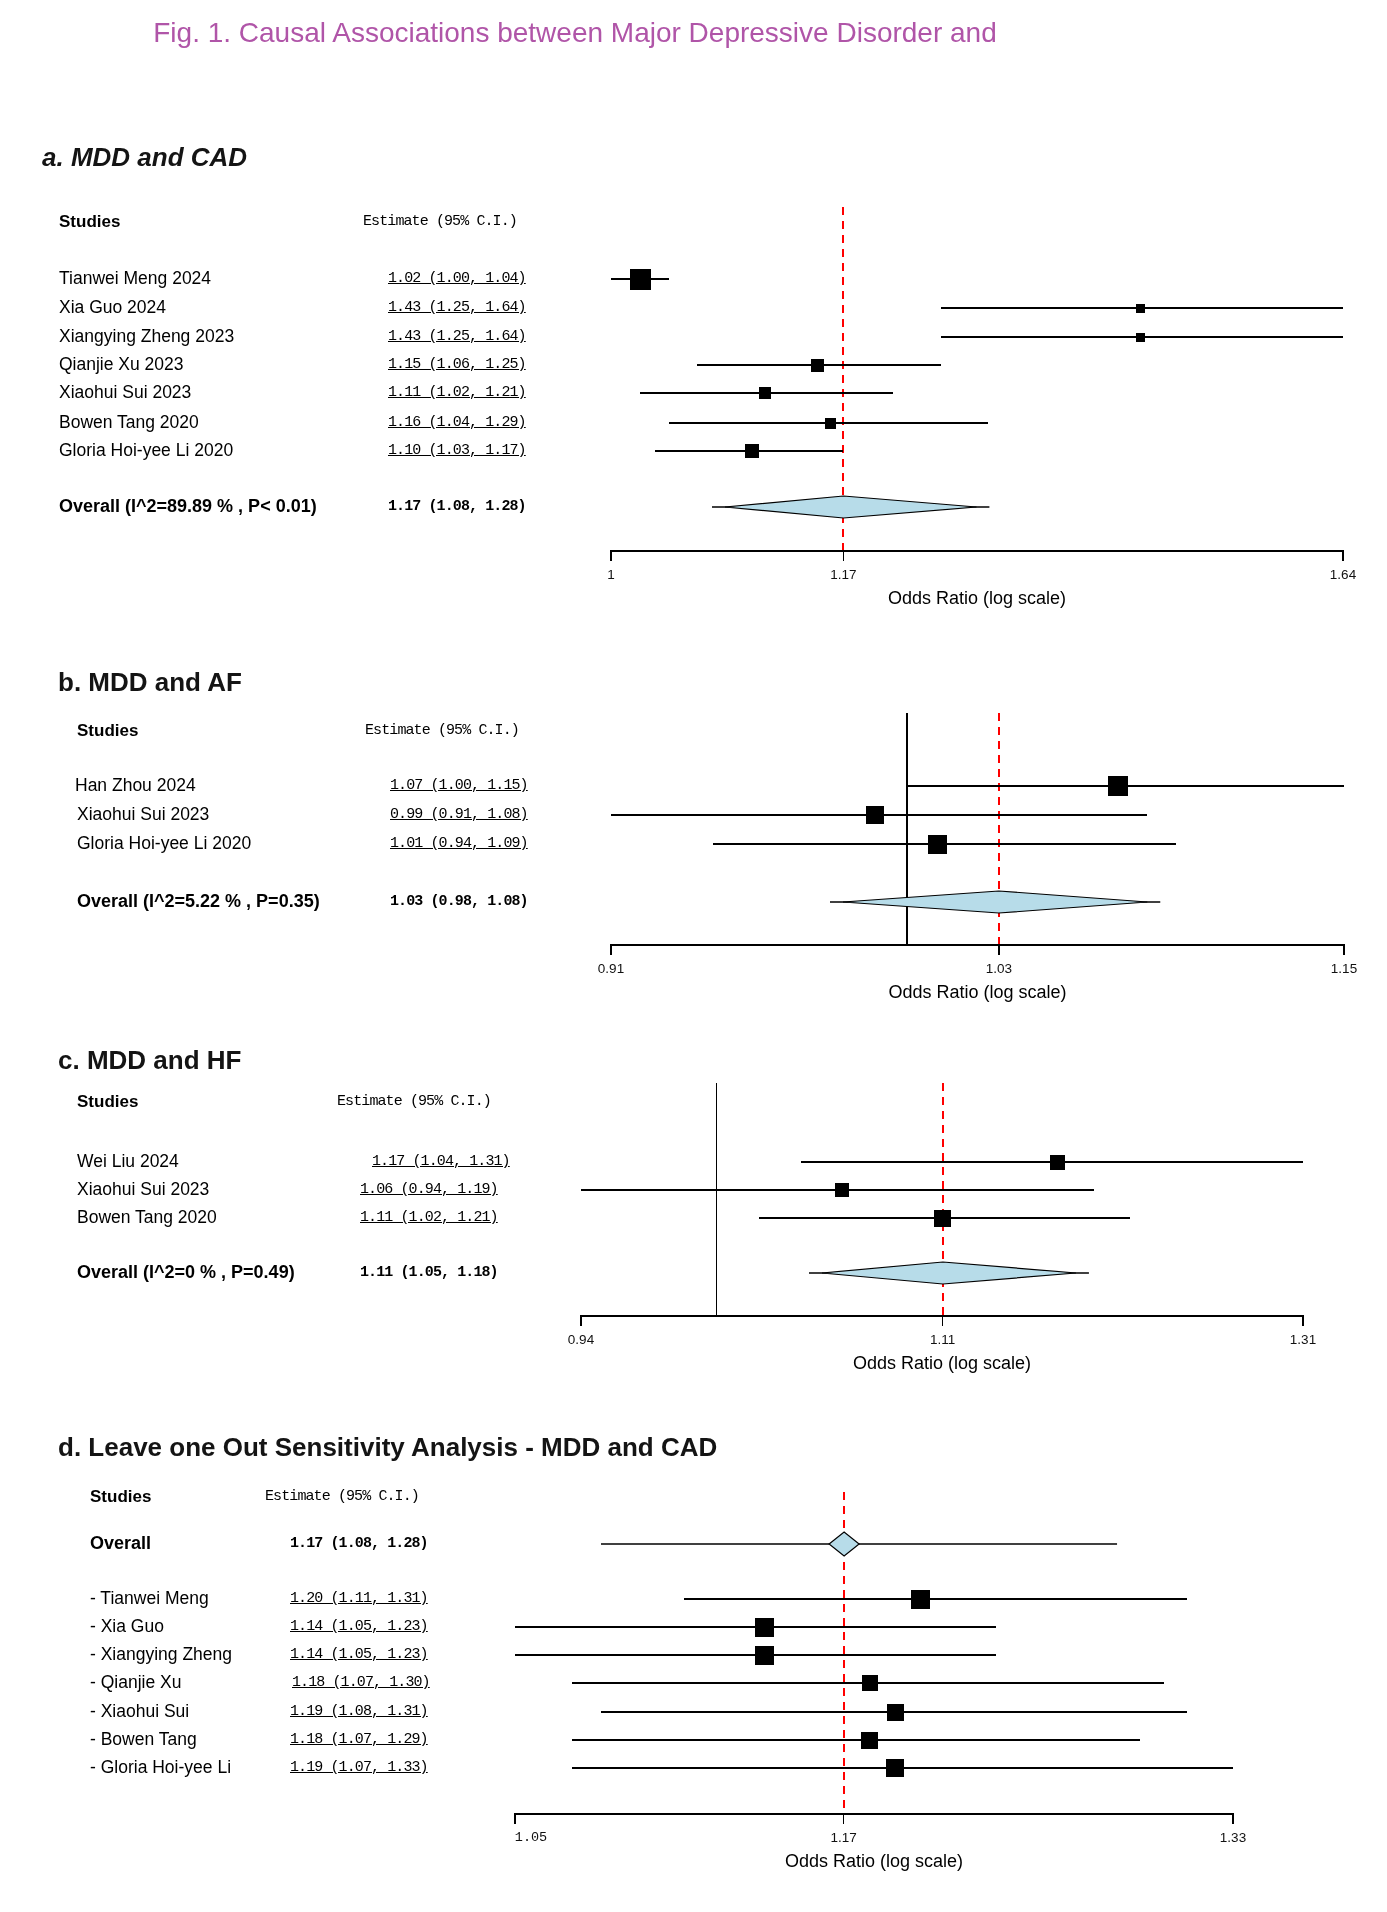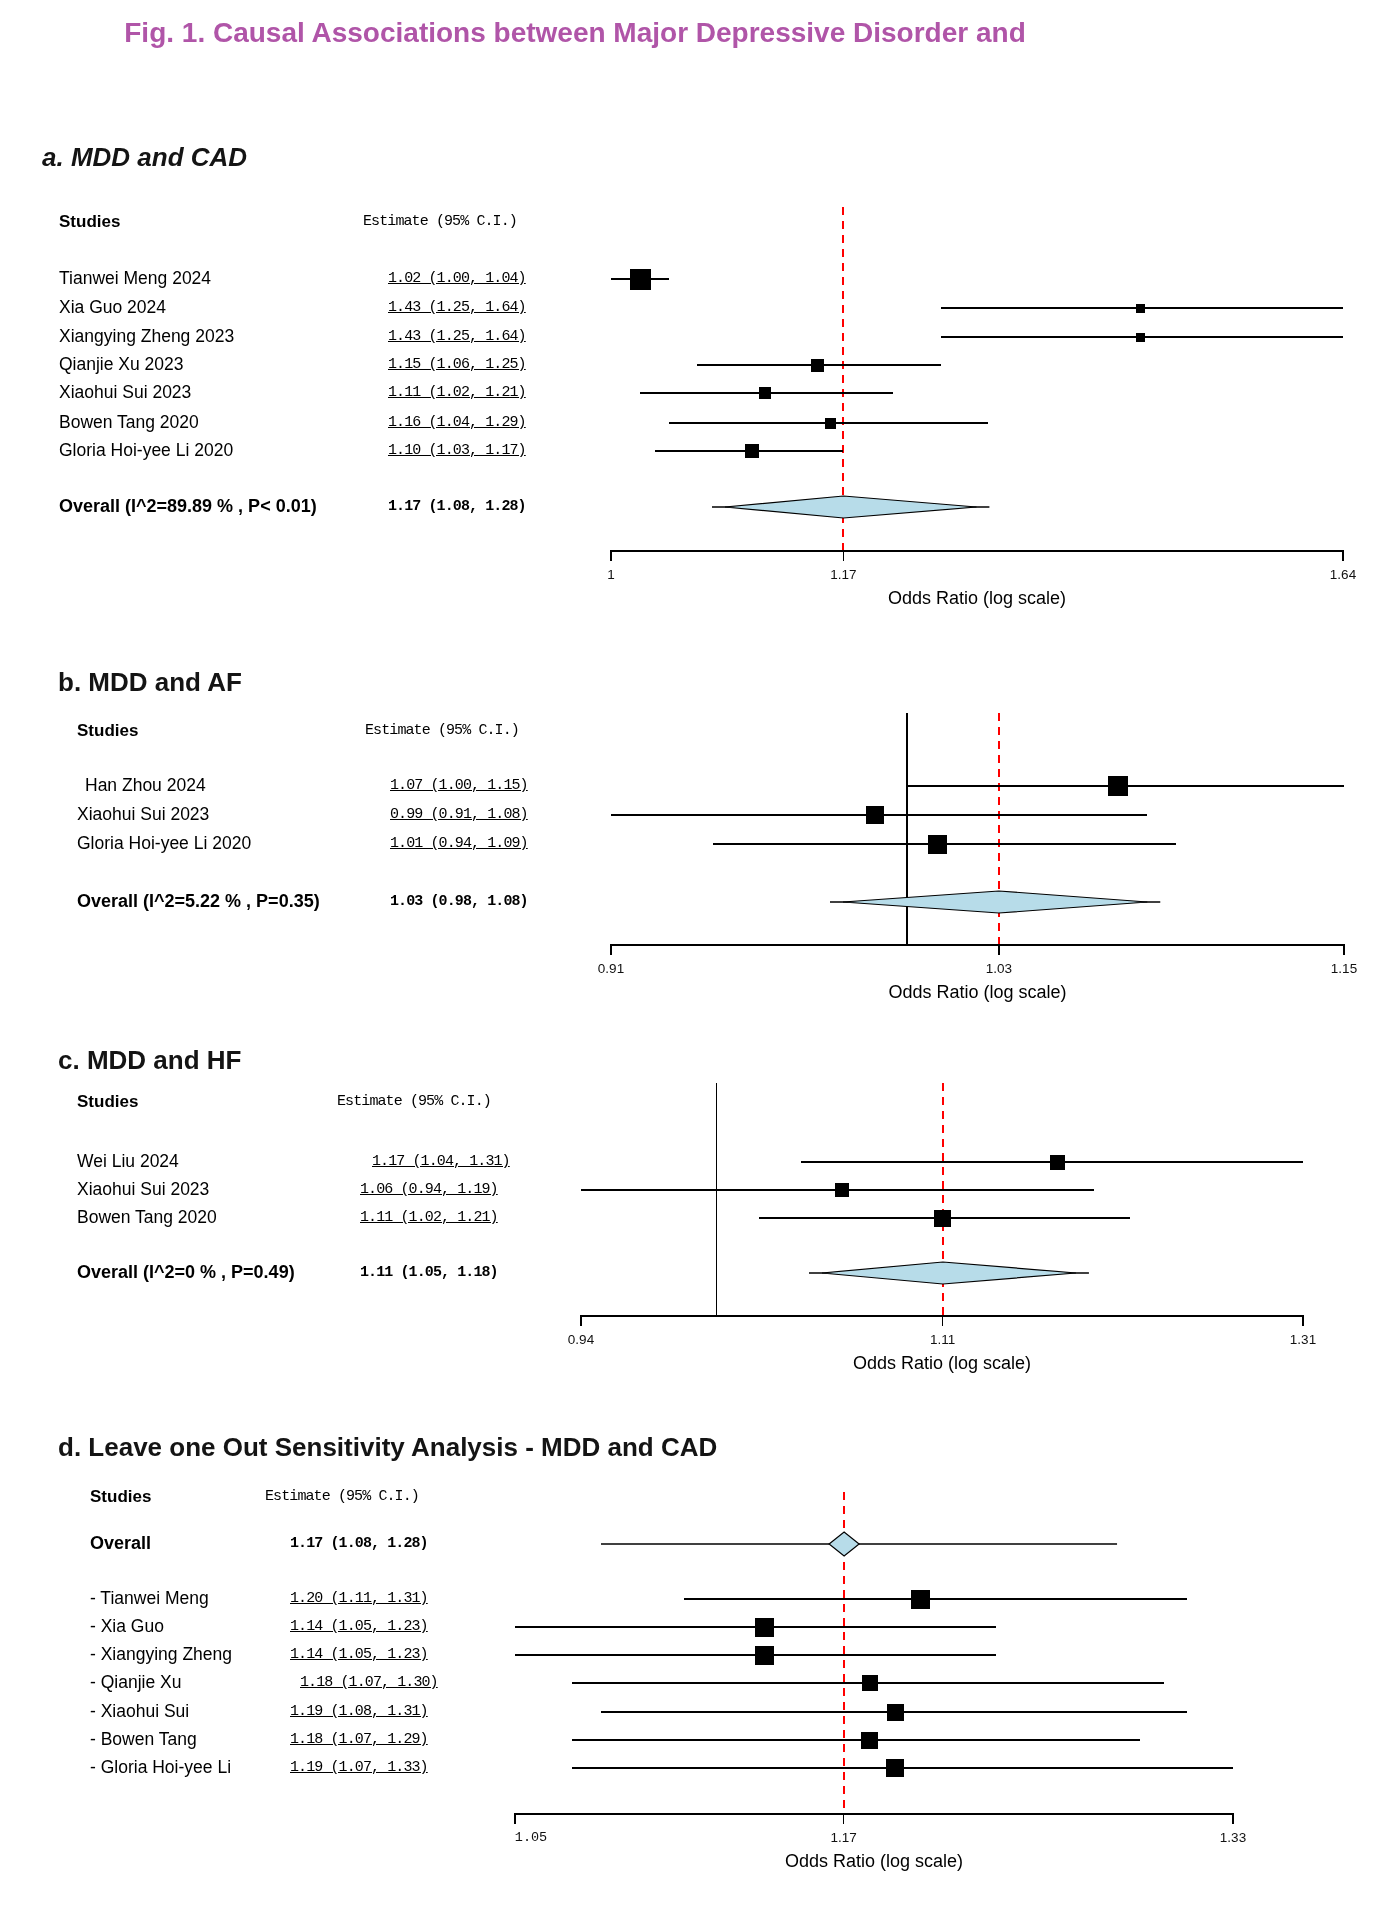--- a/index.html
+++ b/index.html
@@ -1,19 +1,19 @@
 <!DOCTYPE html>
 <html><head>
 <meta charset="utf-8">
 <style>
   html,body{margin:0;padding:0;background:#ffffff;}
   #page{position:relative;width:1387px;height:1912px;background:#fff;overflow:hidden;
         font-family:"Liberation Sans","DejaVu Sans",sans-serif;color:#000;}
   .title-wrap{position:absolute;left:0;top:16px;width:1150px;text-align:center;}
-  .title-line{font-weight:bold;font-size:28px;line-height:33px;}
+  .title-line{font-weight:normal;font-size:28px;line-height:33px;}
   .panel-heading{position:absolute;font-weight:bold;font-size:26px;color:#141414;white-space:nowrap;}
   .col-studies{position:absolute;font-weight:bold;font-size:17px;white-space:nowrap;}
   .mono{font-family:"Liberation Mono","DejaVu Sans Mono",monospace;font-size:15px;letter-spacing:-0.9px;white-space:pre;}
   .col-est{position:absolute;}
   .study-label{position:absolute;font-size:17.5px;white-space:nowrap;}
   .study-est{position:absolute;text-decoration:underline;}
   .overall-label{position:absolute;font-weight:bold;font-size:18px;white-space:nowrap;}
   .overall-est{position:absolute;font-weight:bold;}
   .hline{position:absolute;height:1.5px;background:#000;}
   .vline-solid{position:absolute;width:1.3px;background:#000;}
@@ -76,21 +76,21 @@
     <div class="axis-stub" style="left: 842.568px; top: 550px;"></div>
     <div class="tick-label" style="left: 843.318px; top: 567px;">1.17</div>
     <div class="axis-stub" style="left: 1342.25px; top: 550px;"></div>
     <div class="tick-label" style="left: 1343px; top: 567px;">1.64</div>
     <div class="axis-title" style="left: 977px; top: 588px;">Odds Ratio (log scale)</div>
     <div class="panel-heading" style="left: 58px; top: 667px;">b. MDD and AF</div>
     <div class="col-studies" style="left: 77px; top: 721px;">Studies</div>
     <div class="col-est mono" style="left: 365px; top: 722px;">Estimate (95% C.I.)</div>
     <div class="vline-solid" style="left: 906.335px; top: 713px; height: 231px; background: rgb(0, 0, 0);"></div>
     <div class="vline-red" style="left: 997.898px; top: 713px; height: 231px; background: repeating-linear-gradient(rgb(255, 0, 0) 0px, rgb(255, 0, 0) 8px, transparent 8px, transparent 14px);"></div>
-    <div class="study-label" style="left: 85px; top: 775px;">Han Zhou 2024</div>
+    <div class="study-label" style="left: 75px; top: 775px;">Han Zhou 2024</div>
     <div class="study-est mono" style="left: 390px; top: 777px;">1.07 (1.00, 1.15)</div>
     <div class="hline" style="left: 906.335px; width: 437.665px; top: 785.25px;"></div>
     <div class="square" style="width: 20px; height: 20px; left: 1108.21px; top: 776px;"></div>
     <div class="study-label" style="left: 77px; top: 804px;">Xiaohui Sui 2023</div>
     <div class="study-est mono" style="left: 390px; top: 806px;">0.99 (0.91, 1.08)</div>
     <div class="hline" style="left: 611px; width: 536.339px; top: 814.25px;"></div>
     <div class="square" style="width: 18px; height: 18px; left: 865.862px; top: 806px;"></div>
     <div class="study-label" style="left: 77px; top: 833px;">Gloria Hoi-yee Li 2020</div>
     <div class="study-est mono" style="left: 390px; top: 835px;">1.01 (0.94, 1.09)</div>
     <div class="hline" style="left: 712.571px; width: 463.629px; top: 843.25px;"></div>
@@ -150,21 +150,21 @@
     <div class="square" style="width: 19px; height: 19px; left: 911.084px; top: 1589.5px;"></div>
     <div class="study-label" style="left: 90px; top: 1616px;">- Xia Guo</div>
     <div class="study-est mono" style="left: 290px; top: 1618px;">1.14 (1.05, 1.23)</div>
     <div class="hline" style="left: 515px; width: 480.585px; top: 1626.25px;"></div>
     <div class="square" style="width: 19px; height: 19px; left: 755.287px; top: 1617.5px;"></div>
     <div class="study-label" style="left: 90px; top: 1644px;">- Xiangying Zheng</div>
     <div class="study-est mono" style="left: 290px; top: 1646px;">1.14 (1.05, 1.23)</div>
     <div class="hline" style="left: 515px; width: 480.585px; top: 1654.25px;"></div>
     <div class="square" style="width: 19px; height: 19px; left: 755.287px; top: 1645.5px;"></div>
     <div class="study-label" style="left: 90px; top: 1672px;">- Qianjie Xu</div>
-    <div class="study-est mono" style="left: 300px; top: 1674px;">1.18 (1.07, 1.30)</div>
+    <div class="study-est mono" style="left: 292px; top: 1674px;">1.18 (1.07, 1.30)</div>
     <div class="hline" style="left: 572.311px; width: 591.393px; top: 1682.25px;"></div>
     <div class="square" style="width: 16px; height: 16px; left: 861.535px; top: 1675px;"></div>
     <div class="study-label" style="left: 90px; top: 1701px;">- Xiaohui Sui</div>
     <div class="study-est mono" style="left: 290px; top: 1703px;">1.19 (1.08, 1.31)</div>
     <div class="hline" style="left: 600.565px; width: 586.413px; top: 1711.25px;"></div>
     <div class="square" style="width: 17px; height: 17px; left: 886.667px; top: 1703.5px;"></div>
     <div class="study-label" style="left: 90px; top: 1729px;">- Bowen Tang</div>
     <div class="study-est mono" style="left: 290px; top: 1731px;">1.18 (1.07, 1.29)</div>
     <div class="hline" style="left: 572.311px; width: 567.938px; top: 1739.25px;"></div>
     <div class="square" style="width: 17px; height: 17px; left: 861.035px; top: 1731.5px;"></div>

